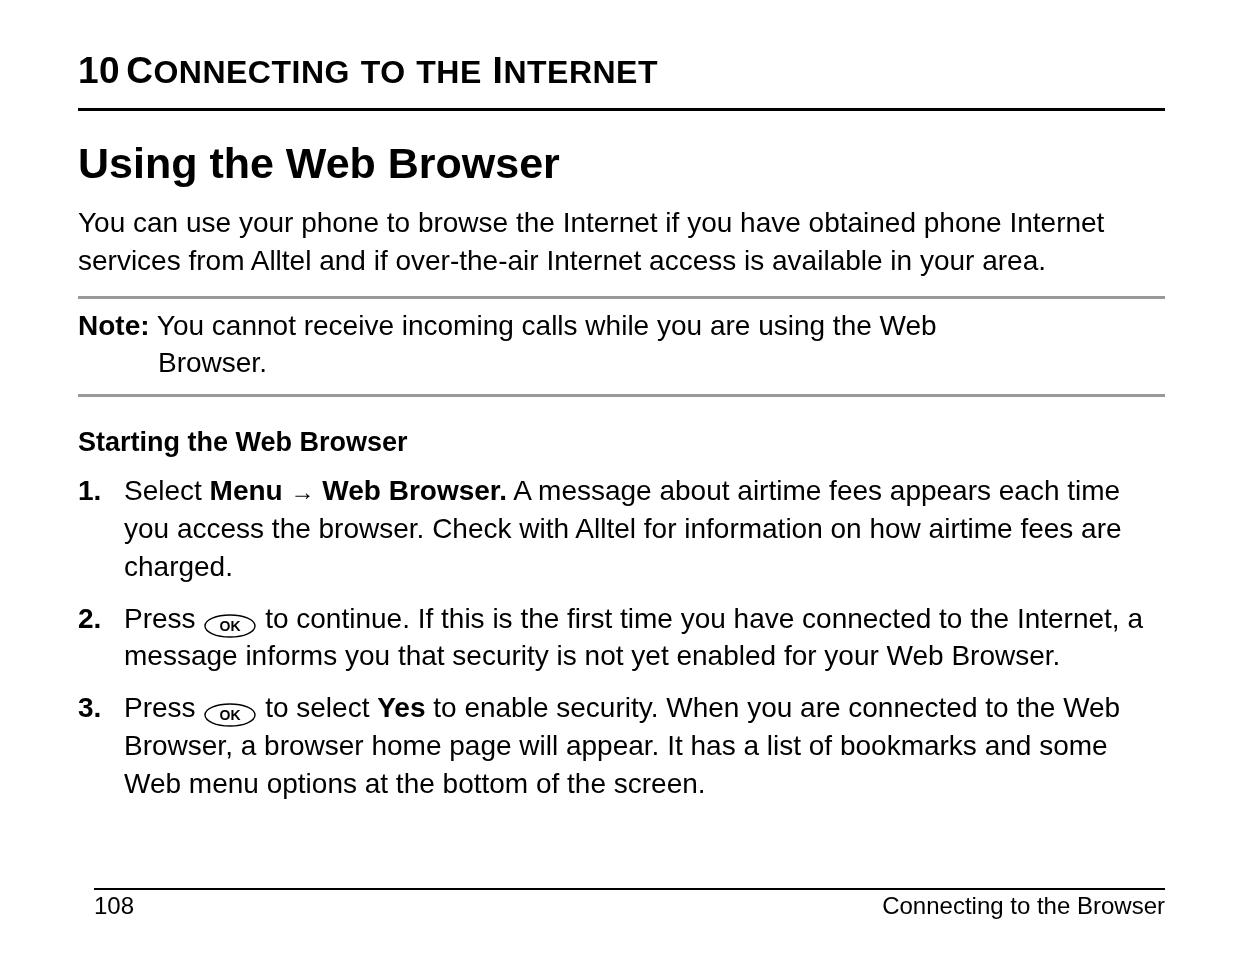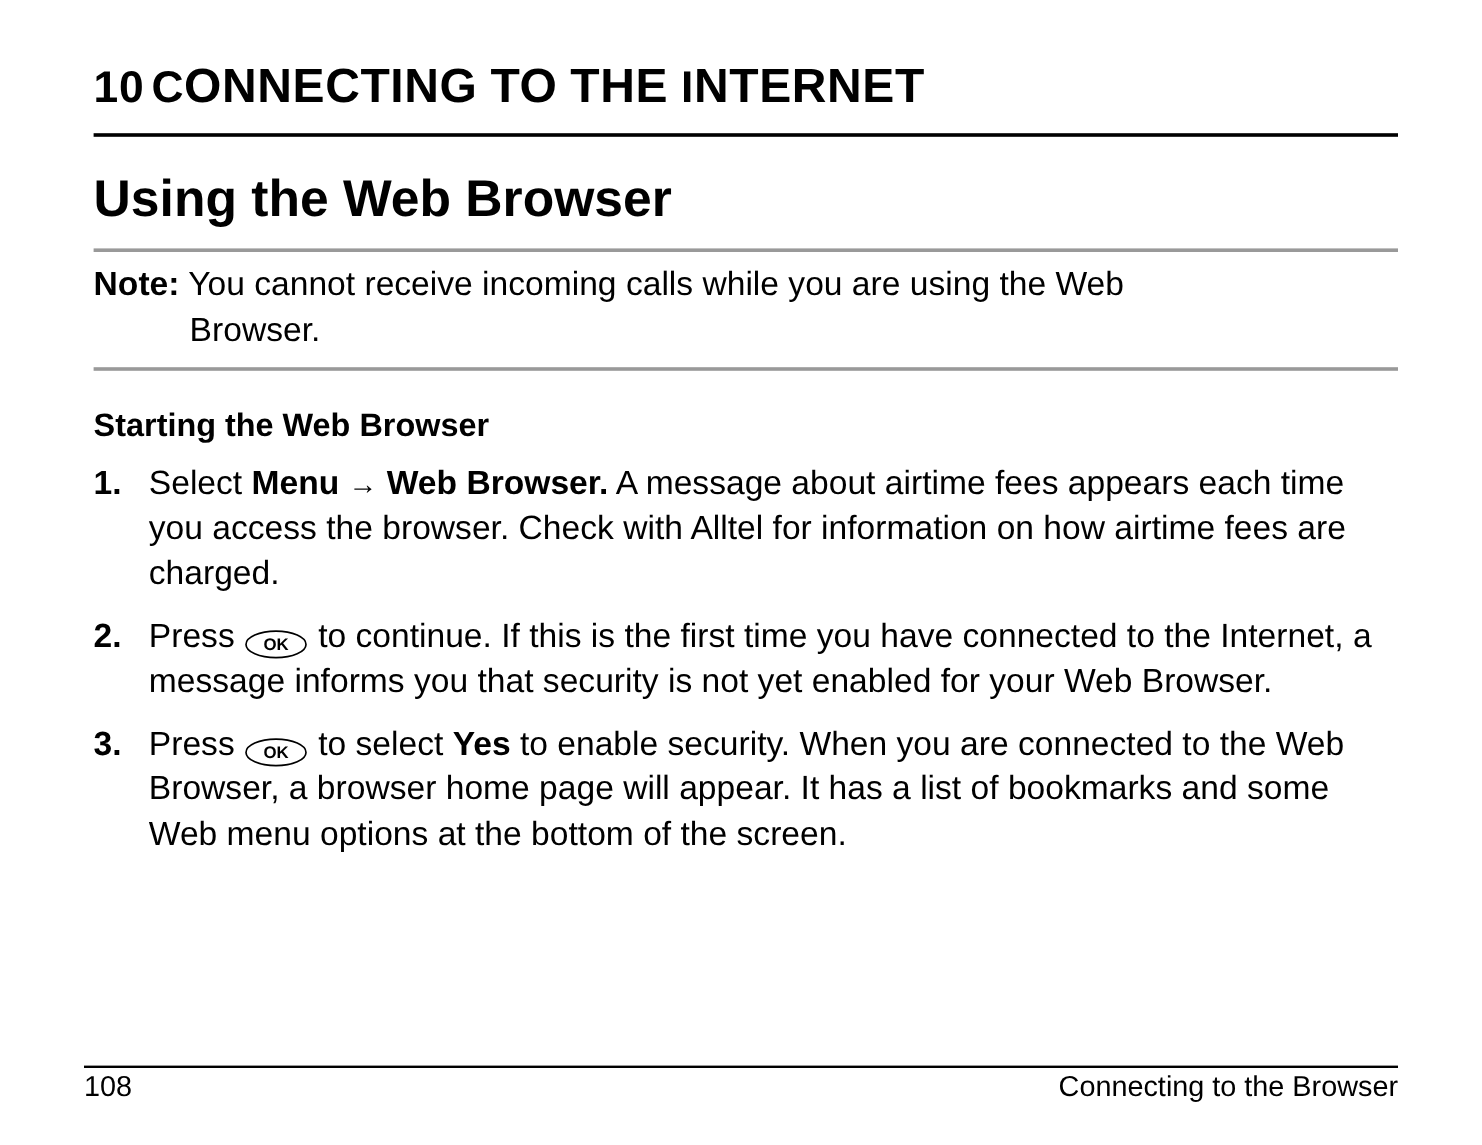--- a/index.html
+++ b/index.html
@@ -24,21 +24,21 @@
   }
   .chapter-num {
     font-size: 37px;
     font-weight: bold;
     margin-right: 6px;
   }
   .caps-word-first {
     font-size: 37px;
   }
   .caps-word-rest {
-    font-size: 40px;
+    font-size: 32px;
   }
   .hr-thick {
     border: none;
     border-top: 3px solid #000;
     width: 100%;
     margin: 6px 0 28px 0;
   }
   .section-h1 {
     font-size: 43px;
     font-weight: bold;
@@ -107,21 +107,21 @@
     height: 26px;
     width: 54px;
     vertical-align: middle;
     display: inline-block;
     position: relative;
     top: -2px;
   }
   .footer {
     position: absolute;
     bottom: 34px;
-    left: 70px;
+    left: 94px;
     right: 70px;
     border-top: 2px solid #000;
     padding-top: 2px;
     font-size: 24px;
     display: flex;
     justify-content: space-between;
   }
 </style>
 </head>
 <body>
@@ -132,20 +132,21 @@
     <span class="chapter-num">10</span><span class="caps-word-first">C</span><span class="caps-word-rest">ONNECTING</span>
     <span class="caps-word-rest">TO</span>
     <span class="caps-word-rest">THE</span>
     <span class="caps-word-first">I</span><span class="caps-word-rest">NTERNET</span>
   </h1>
 
   <hr class="hr-thick">
 
   <h2 class="section-h1">Using the Web Browser</h2>
 
+  <p class="body-text">You can use your phone to browse the Internet if you have obtained phone Internet services from Alltel and if over-the-air Internet access is available in your area.</p>
 
   <div class="note-block">
     <span class="note-label">Note:</span>
     <span>You cannot receive incoming calls while you are using the Web</span>
     <span class="note-indent">Browser.</span>
   </div>
 
   <h3 class="section-h2">Starting the Web Browser</h3>
 
   <ol class="steps">

